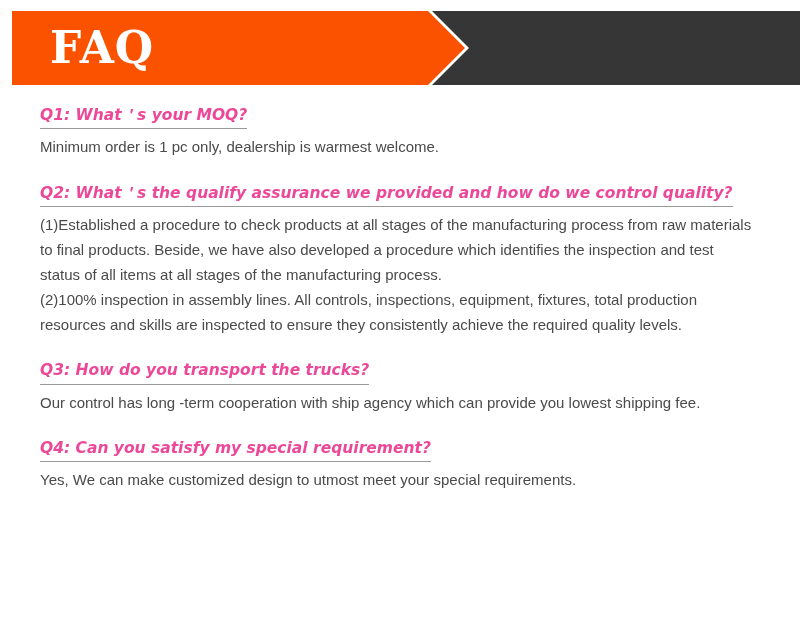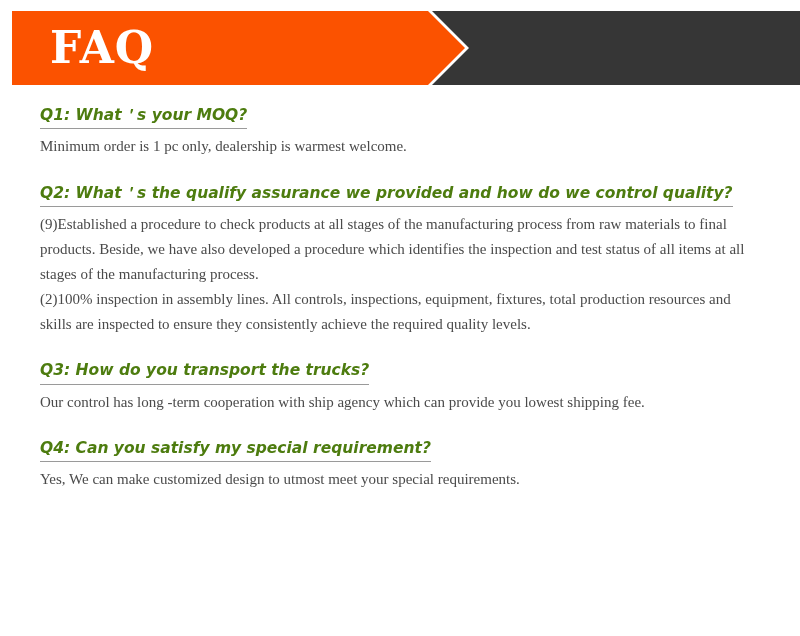--- a/index.html
+++ b/index.html
@@ -62,30 +62,30 @@
   .faq-item:last-child {
     margin-bottom: 12px;
   }
 
   .faq-question {
     display: inline-block;
     font-family: "DejaVu Sans", "Liberation Sans", sans-serif;
     font-weight: bold;
     font-style: italic;
     font-size: 15.5px;
-    color: #4d7c0f;
+    color: #ec4899;
     line-height: 1.45;
     padding-bottom: 2px;
     border-bottom: 1px solid #9a9a9a;
     margin-bottom: 5px;
     white-space: nowrap;
   }
 
   .faq-answer {
-    font-family: Liberation Serif, serif;
+    font-family: Liberation Sans, sans-serif;
     font-size: 15px;
     color: #4a4a4a;
     line-height: 1.67;
     max-width: 712px;
   }
   .faq-answer p {
     margin: 0;
   }
 </style>
 </head>
@@ -106,21 +106,21 @@
     <div class="faq-item">
       <div class="faq-question">Q1: What＇s your MOQ?</div>
       <div class="faq-answer">
         <p>Minimum order is 1 pc only, dealership is warmest welcome.</p>
       </div>
     </div>
 
     <div class="faq-item">
       <div class="faq-question">Q2: What＇s the qualify assurance we provided and how do we control quality?</div>
       <div class="faq-answer">
-        <p>(9)Established a procedure to check products at all stages of the manufacturing process from raw materials to final products. Beside, we have also developed a procedure which identifies the inspection and test status of all items at all stages of the manufacturing process.</p>
+        <p>(1)Established a procedure to check products at all stages of the manufacturing process from raw materials to final products. Beside, we have also developed a procedure which identifies the inspection and test status of all items at all stages of the manufacturing process.</p>
         <p>(2)100% inspection in assembly lines. All controls, inspections, equipment, fixtures, total production resources and skills are inspected to ensure they consistently achieve the required quality levels.</p>
       </div>
     </div>
 
     <div class="faq-item">
       <div class="faq-question">Q3: How do you transport the trucks?</div>
       <div class="faq-answer">
         <p>Our control has long -term cooperation with ship agency which can provide you lowest shipping fee.</p>
       </div>
     </div>

